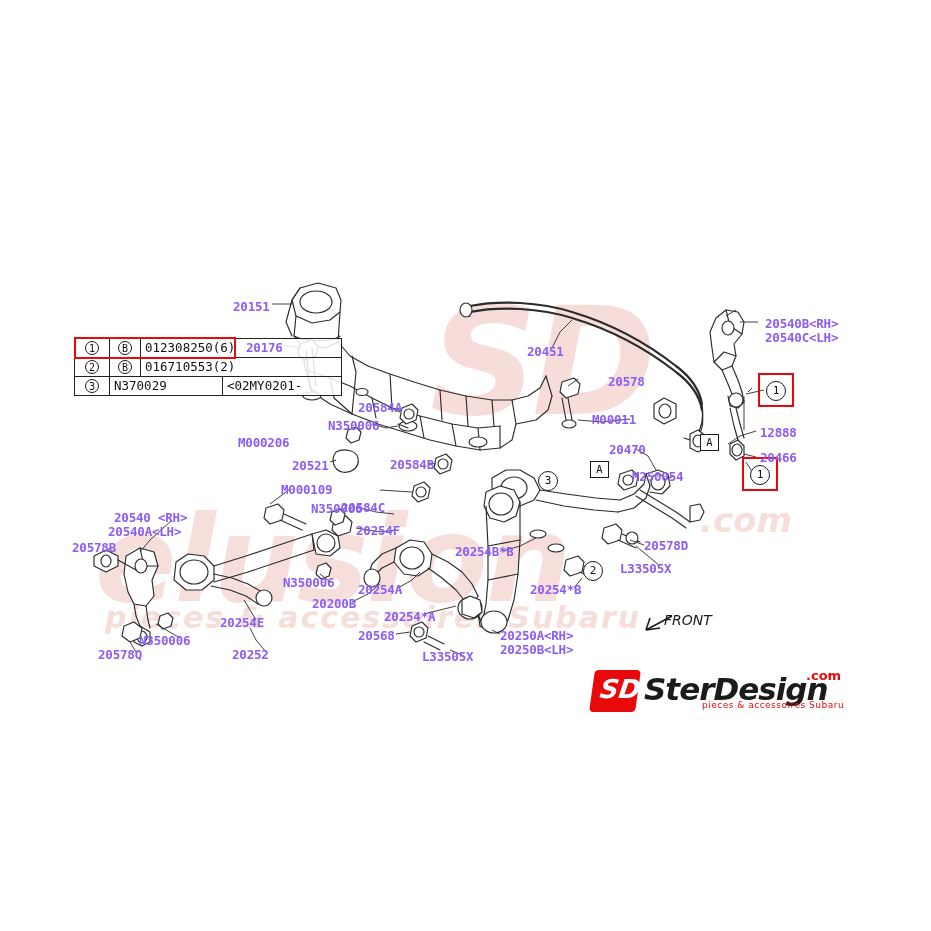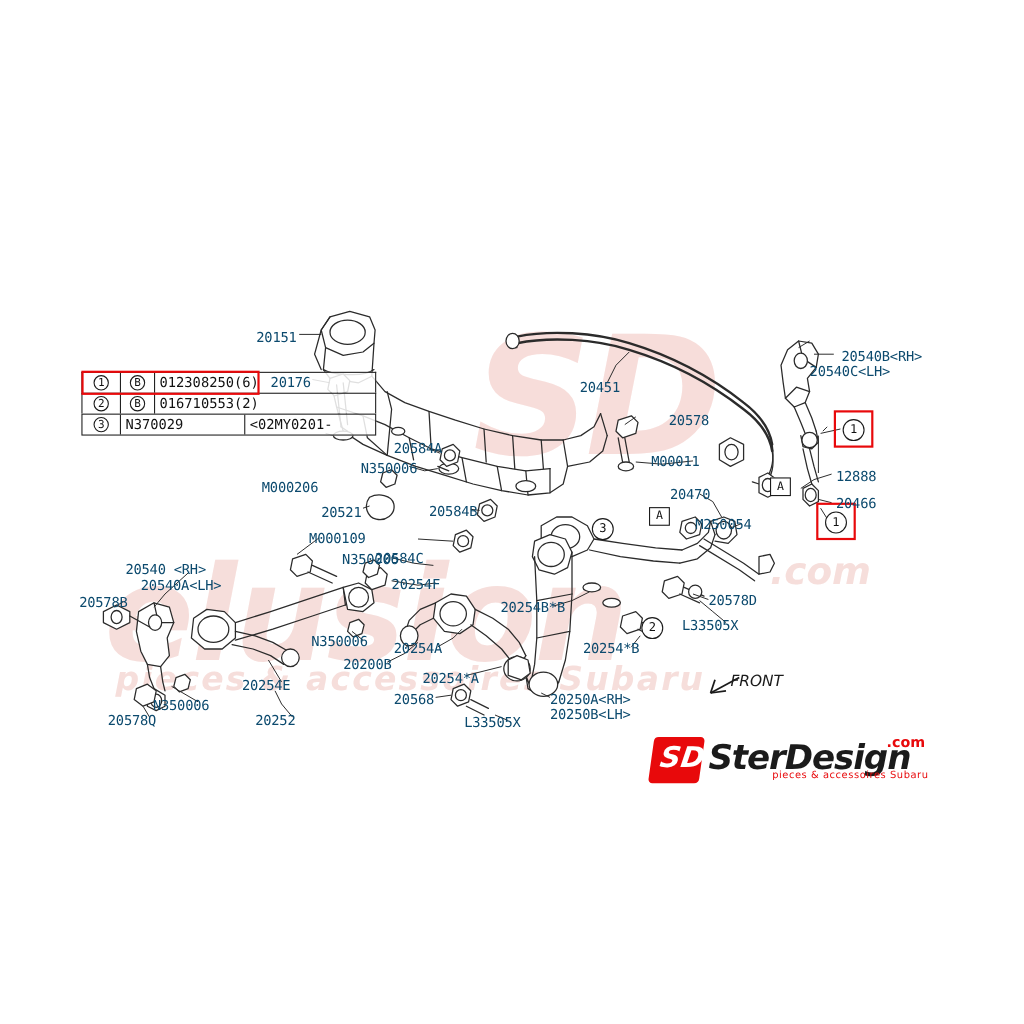--- a/index.html
+++ b/index.html
@@ -12,24 +12,25 @@
     width: 931px;
     height: 931px;
     background: #ffffff;
     overflow: hidden;
     font-family: "DejaVu Sans Mono", monospace;
   }
   .lbl {
     position: absolute;
     font-family: "DejaVu Sans Mono", monospace;
     font-size: 12.5px;
-    color: #0c4a6e;
+    color: #8b5cf6;
     white-space: pre;
     letter-spacing: -0.2px;
     line-height: 13px;
+    font-weight: bold;
   }
   svg.art {
     position: absolute;
     left: 0;
     top: 0;
     width: 931px;
     height: 931px;
   }
   
   .legend {
@@ -465,36 +466,36 @@
 
   <div class="hl" style="left:74px; top:337px; width:162px; height:22px;"></div>
   <div class="hl" style="left:758px; top:373px; width:36px; height:34px;"></div>
   <div class="hl" style="left:742px; top:457px; width:36px; height:34px;"></div>
 
   <div class="lbl" style="left:233px; top:300px;">20151</div>
   <div class="lbl" style="left:246px; top:341px;">20176</div>
   <div class="lbl" style="left:238px; top:392px;margin-top:44px;">M000206</div>
   <div class="lbl" style="left:527px; top:345px;">20451</div>
   <div class="lbl" style="left:765px; top:317px;">20540B&lt;RH&gt;</div>
-  <div class="lbl" style="left:736px; top:331px;">20540C&lt;LH&gt;</div>
+  <div class="lbl" style="left:765px; top:331px;">20540C&lt;LH&gt;</div>
   <div class="lbl" style="left:582px; top:375px;margin-left:26px;">20578</div>
   <div class="lbl" style="left:592px; top:413px;text-align:right;">M00011</div>
   <div class="lbl" style="left:760px; top:426px;">12888</div>
   <div class="lbl" style="left:760px; top:451px;">20466</div>
   <div class="lbl" style="left:358px; top:401px;">20584A</div>
   <div class="lbl" style="left:328px; top:419px;">N350006</div>
   <div class="lbl" style="left:292px; top:459px;">20521</div>
   <div class="lbl" style="left:390px; top:458px;">20584B</div>
   <div class="lbl" style="left:609px; top:443px;">20470</div>
   <div class="lbl" style="left:632px; top:470px;">M250054</div>
   <div class="lbl" style="left:341px; top:485px;margin-top:16px;">20584C</div>
   <div class="lbl" style="left:311px; top:502px;">N350006</div>
   <div class="lbl" style="left:238px; top:483px;margin-left:43px;">M000109</div>
   <div class="lbl" style="left:114px; top:511px;">20540 &lt;RH&gt;</div>
-  <div class="lbl" style="left:128px; top:525px;text-align:center;">20540A&lt;LH&gt;</div>
+  <div class="lbl" style="left:108px; top:525px;text-align:center;">20540A&lt;LH&gt;</div>
   <div class="lbl" style="left:72px;  top:541px;">20578B</div>
   <div class="lbl" style="left:356px; top:524px;">20254F</div>
   <div class="lbl" style="left:455px; top:545px;">20254B*B</div>
   <div class="lbl" style="left:644px; top:539px;">20578D</div>
   <div class="lbl" style="left:620px; top:562px;">L33505X</div>
   <div class="lbl" style="left:283px; top:576px;">N350006</div>
   <div class="lbl" style="left:358px; top:583px;">20254A</div>
   <div class="lbl" style="left:530px; top:583px;">20254*B</div>
   <div class="lbl" style="left:312px; top:597px;">20200B</div>
   <div class="lbl" style="left:384px; top:610px;">20254*A</div>

